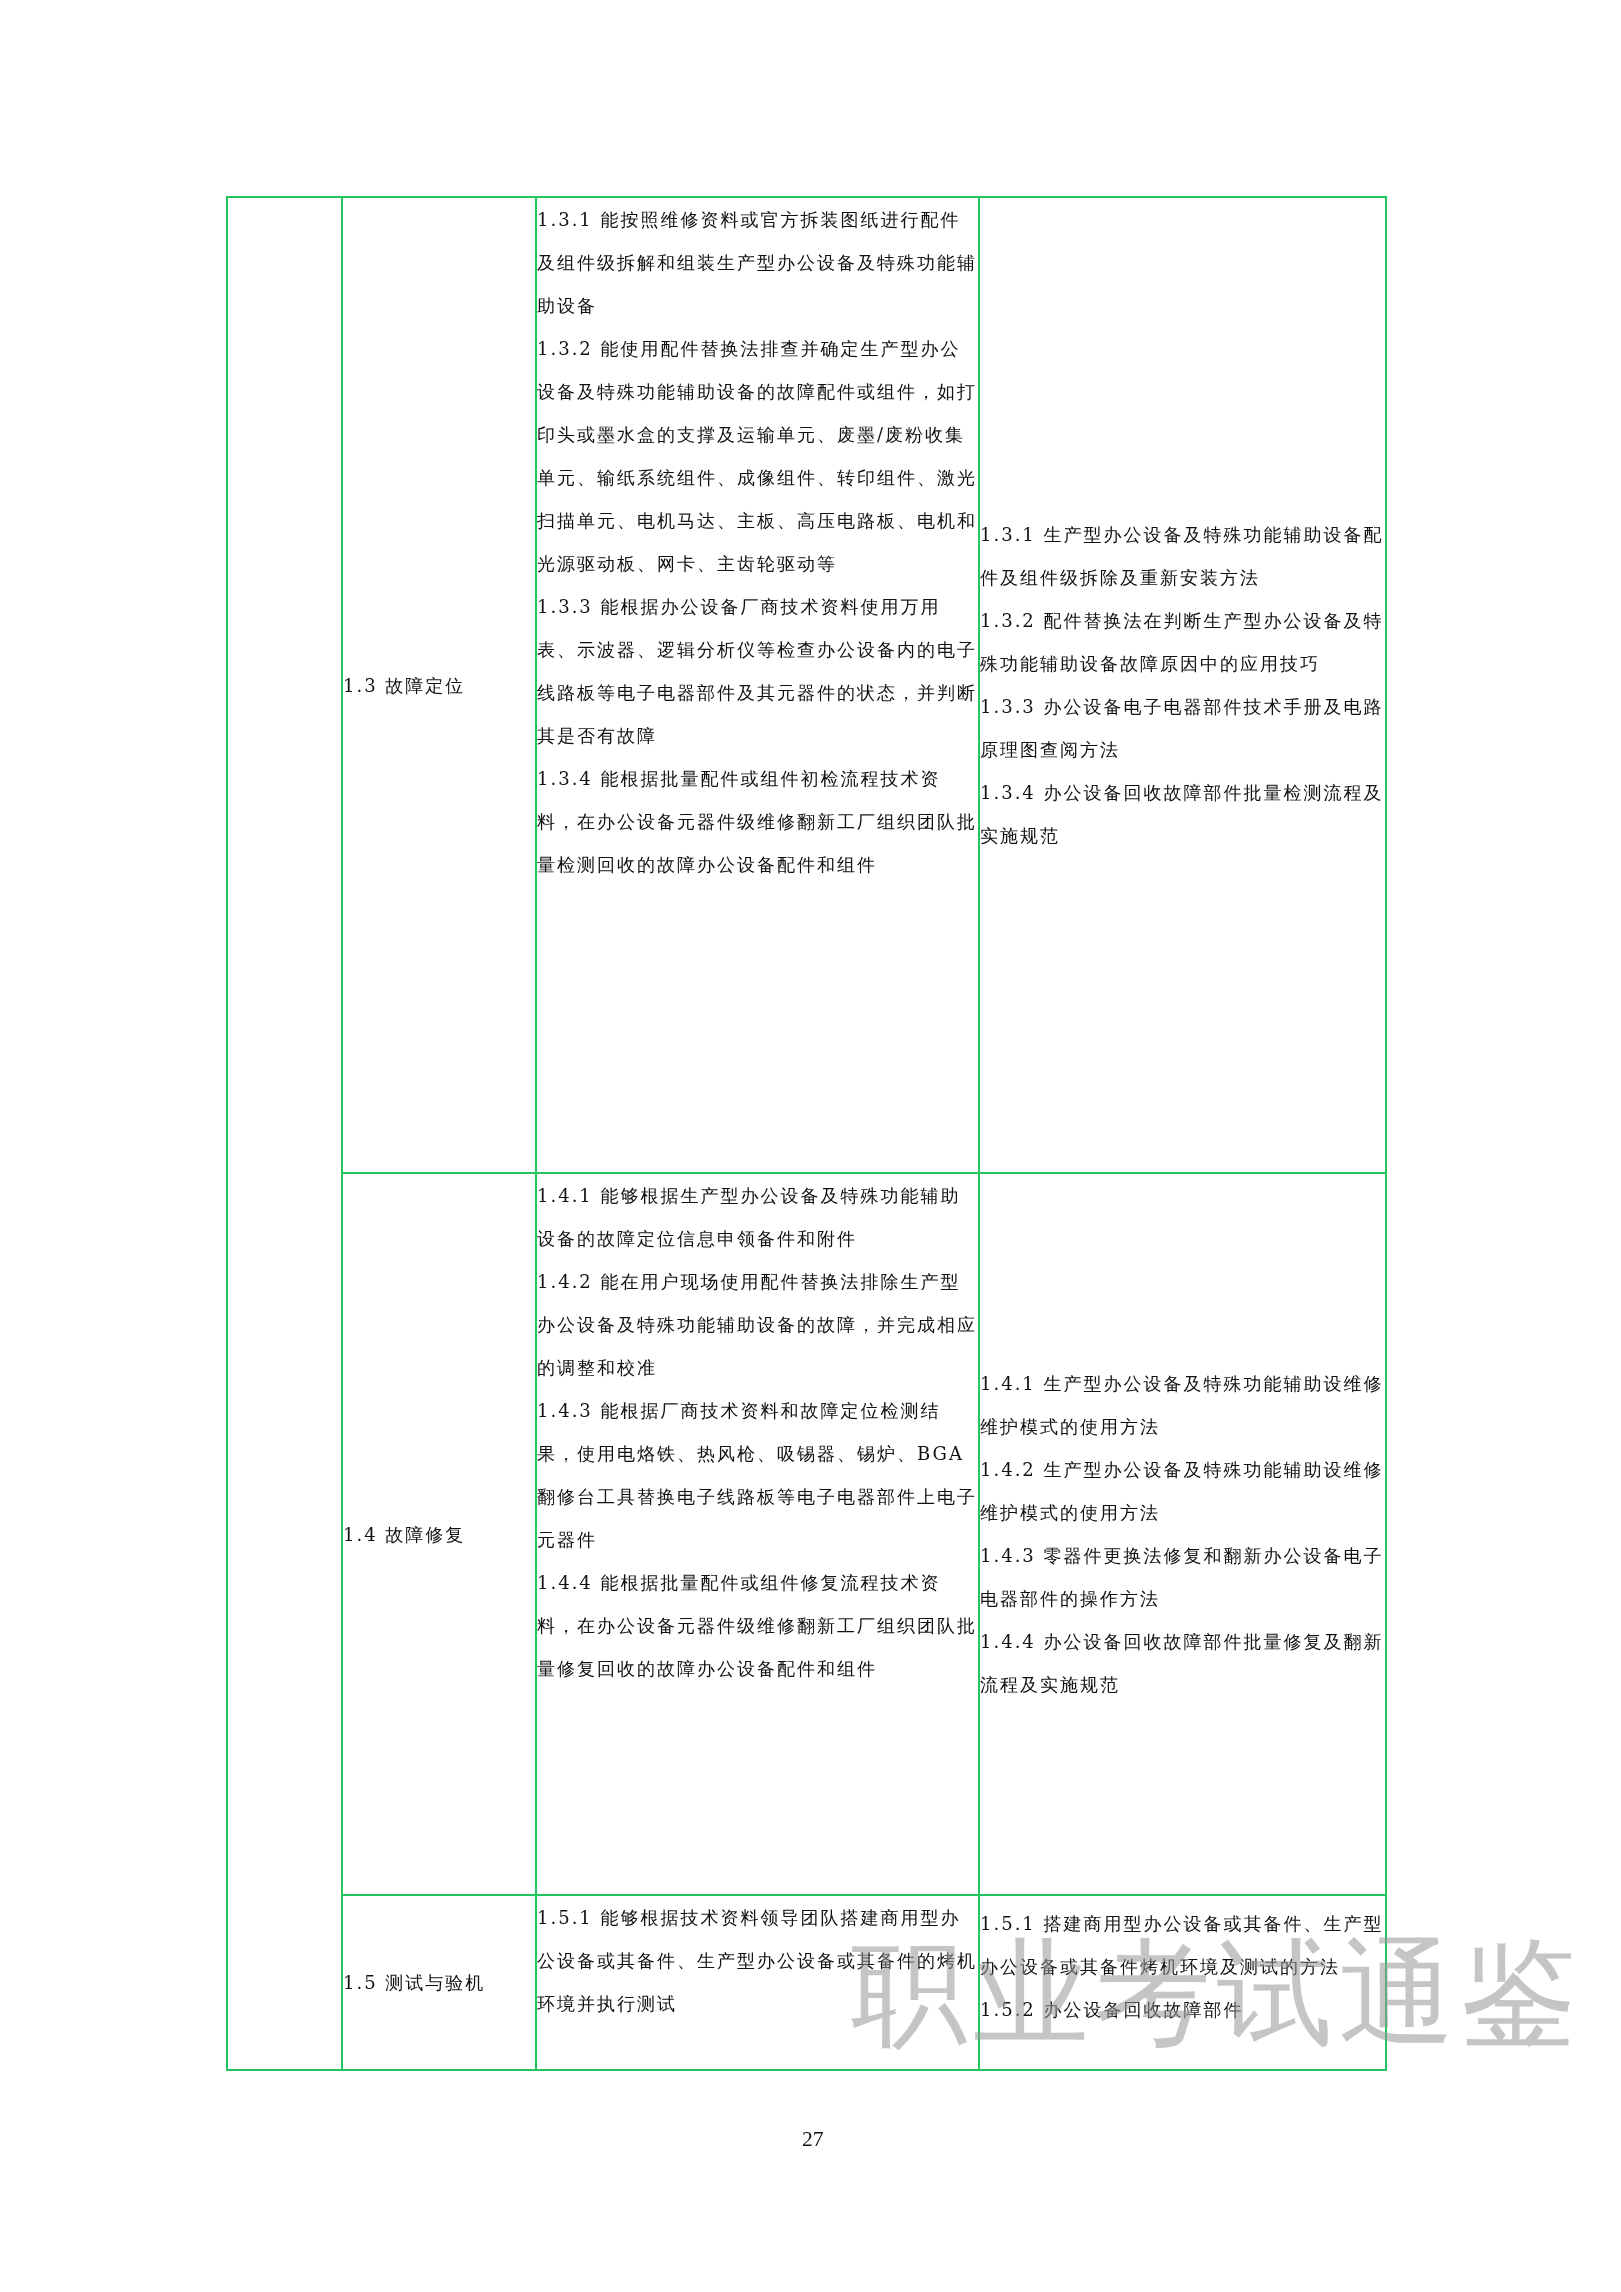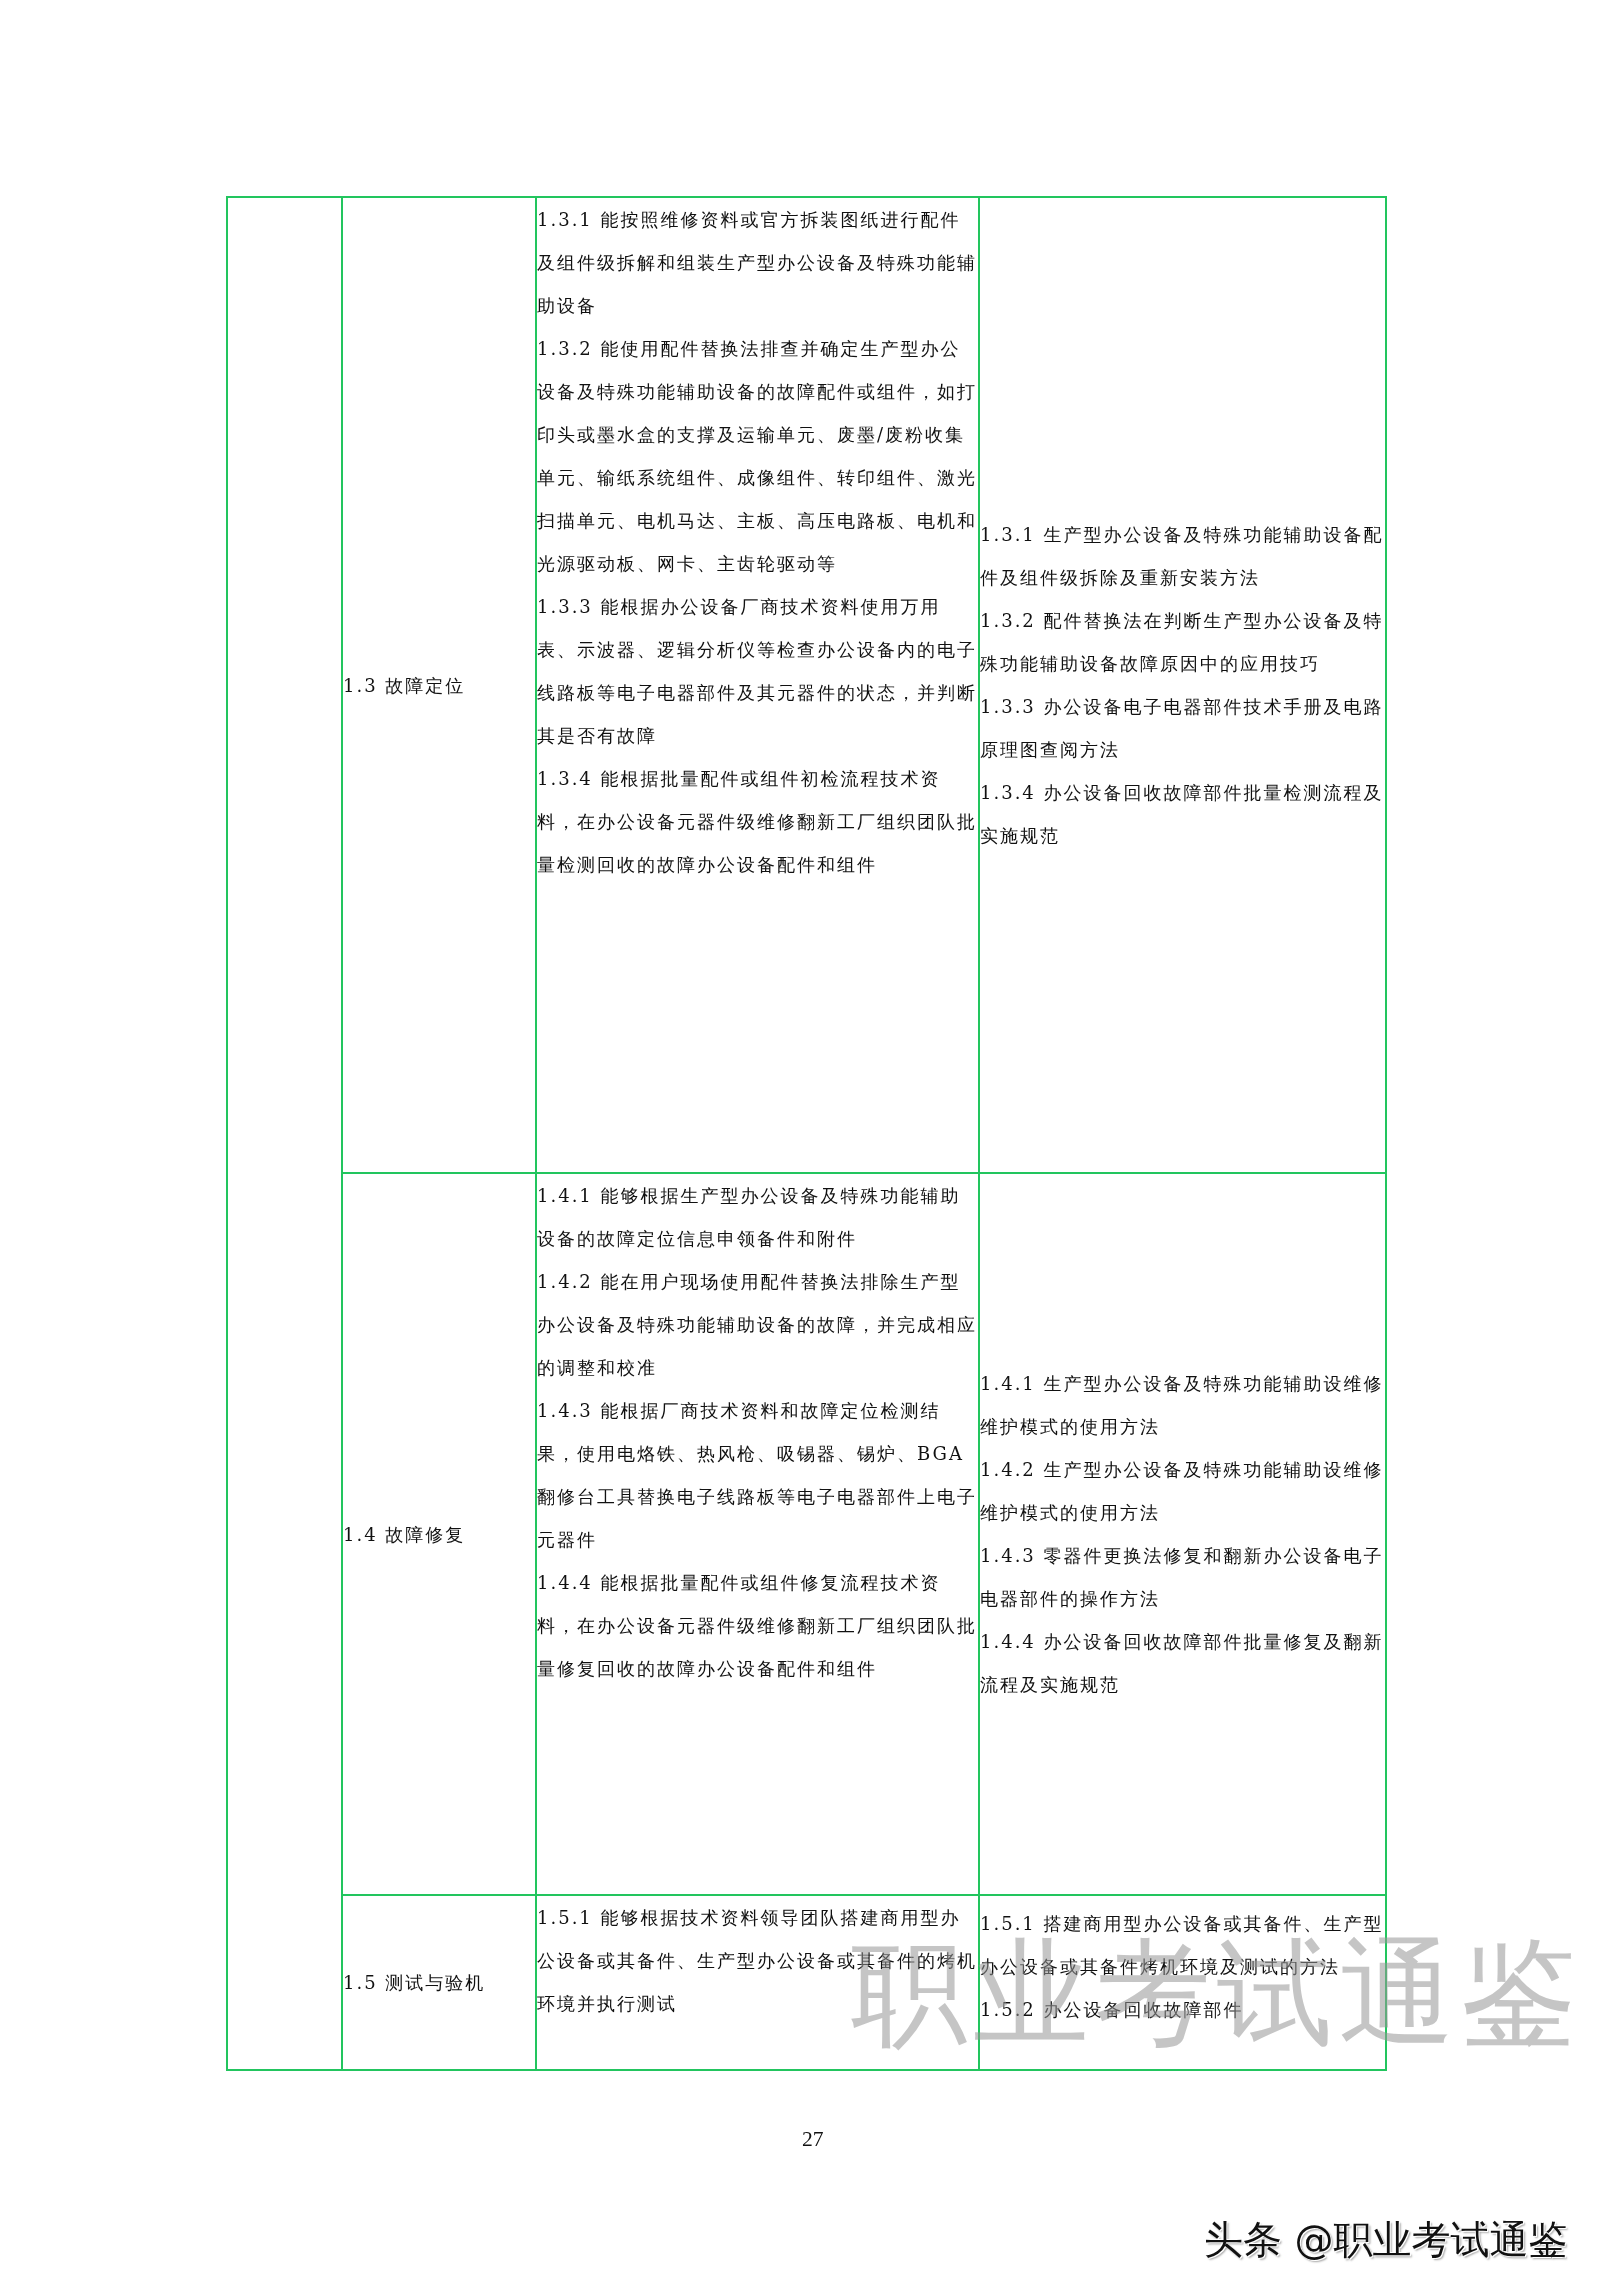--- a/index.html
+++ b/index.html
@@ -87,15 +87,14 @@
         <td class="cell-right top">
           <span class="item">1.5.1 搭建商用型办公设备或其备件、生产型办公设备或其备件烤机环境及测试的方法</span>
           <span class="item">1.5.2 办公设备回收故障部件</span>
         </td>
       </tr>
     </tbody>
   </table>
 
   <div class="watermark">职业考试通鉴</div>
   <div class="page-number">27</div>
-  <div class="footer-brand">头条 @职业考试通鉴</div>
 </div>
 
 
 </body></html>

